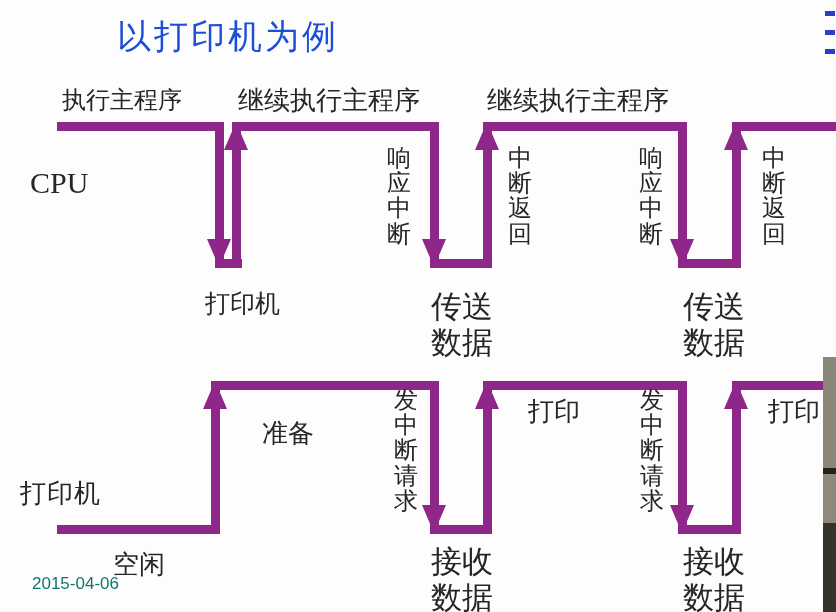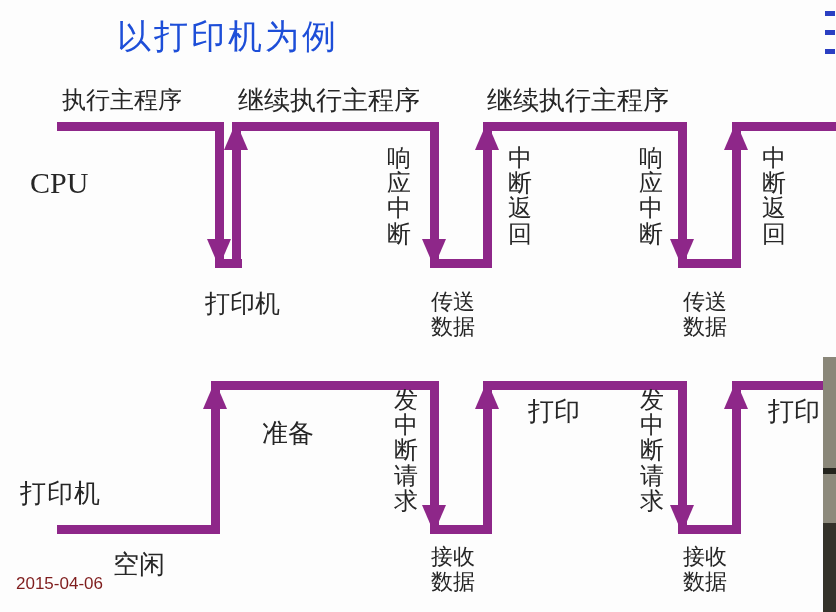--- a/index.html
+++ b/index.html
@@ -25,26 +25,26 @@
   .ah{position:absolute;width:0;height:0;border-left:12px solid transparent;border-right:12px solid transparent;}
   .ah.d{border-top:28px solid var(--purple);}
   .ah.u{border-bottom:28px solid var(--purple);}
   
   .lbl{position:absolute;color:var(--ink);white-space:nowrap;}
   .f24{font-size:24px;}
   .f26{font-size:26px;}
   .axis-cpu{font-size:30px;}
   .axis-prn{font-size:26px;letter-spacing:1px;}
   .vtext{position:absolute;color:var(--ink);font-size:24px;line-height:1.05;width:26px;word-break:break-all;white-space:normal;text-align:center;}
-  .twoline{position:absolute;color:var(--ink);font-size:22px;line-height:1.15;white-space:nowrap;}
+  .twoline{position:absolute;color:var(--ink);font-size:31px;line-height:1.15;white-space:nowrap;}
   .twoline div{display:block;}
   .twoline.small{font-size:25px;line-height:1.16;}
   
   .date{
-    position:absolute;left:16px;top:574px;font-size:17px;color:#7f1d1d;
+    position:absolute;left:32px;top:574px;font-size:17px;color:#0f766e;
     font-family:"Liberation Sans","DejaVu Sans",sans-serif;
   }
   .watermark{
     position:absolute;left:354px;top:577px;font-size:19px;color:#b2b0ae;opacity:.9;white-space:nowrap;
   }
   
   .edgebar{position:absolute;left:823px;top:357px;width:13px;height:255px;}
   .edgebar .s1{position:absolute;left:0;top:0;width:13px;height:111px;background:#8a8779;}
   .edgebar .sd{position:absolute;left:0;top:111px;width:13px;height:6px;background:#23231c;}
   .edgebar .s2{position:absolute;left:0;top:117px;width:13px;height:49px;background:#8d8a7c;}

